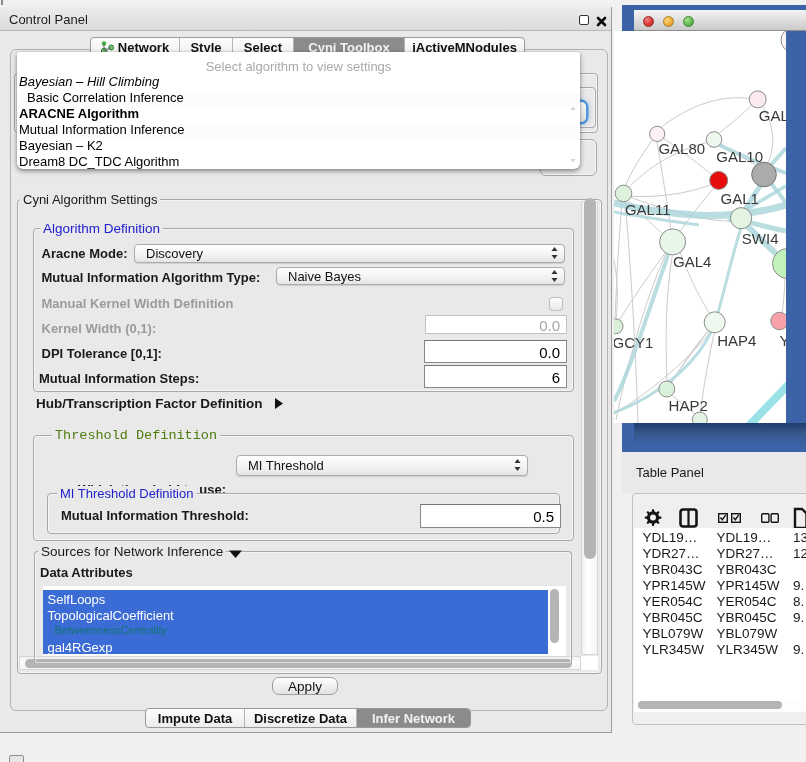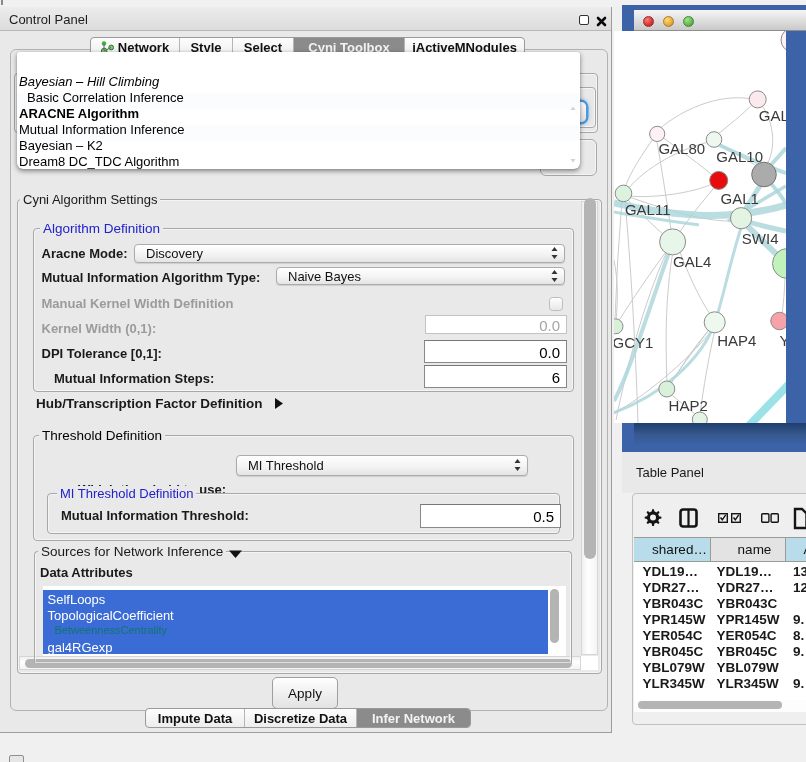--- a/index.html
+++ b/index.html
@@ -116,32 +116,32 @@
 <div class="lbl dis" style="left:41.5px;top:296px;">Manual Kernel Width Definition</div>
 <div class="abs" style="left:549px;top:297px;width:14px;height:14px;border:1px solid #bdbdbd;border-radius:3.5px;background:linear-gradient(#fdfdfd,#e8e8e8);"></div>
 <div class="lbl dis" style="left:41.5px;top:321px;">Kernel Width (0,1):</div>
 <div class="field" style="left:425px;top:315px;width:142px;height:19px;border:1px solid #c3c3c3;color:#a5a5a5;">
     <span>0.0</span>
   </div>
 <div class="lbl" style="left:41.5px;top:346px;">DPI Tolerance [0,1]:</div>
 <div class="field" style="left:424px;top:340px;width:143px;height:23px;border:1px solid #888;border-top-color:#777;color:#000;">
     <span>0.0</span>
   </div>
-<div class="lbl" style="left:54px;top:371px;text-align:right;">Mutual Information Steps:</div>
+<div class="lbl" style="left:39px;top:371px;text-align:right;">Mutual Information Steps:</div>
 <div class="field" style="left:424px;top:365px;width:143px;height:23px;border:1px solid #888;border-top-color:#777;color:#000;">
     <span>6</span>
   </div>
 
 <div class="lbl" style="left:36px;top:396px;font-size:13.5px;">Hub/Transcription Factor Definition</div>
 <svg class="abs" style="left:273px;top:397px;" width="12" height="13" viewBox="0 0 12 13">
     <path d="M2 1 L10 6.5 L2 12 Z" fill="#111"></path>
   </svg>
 
 <div class="grp" style="left:33px;top:435px;width:541px;height:106px;">
-    <span class="gt" style="left:5px;color:#000000;font-size:13.5px;">Threshold Definition</span>
+    <span class="gt" style="left:18px;color:#4d7c0f;font-size:13.5px;font-family:Liberation Mono, monospace;">Threshold Definition</span>
   </div>
 <div class="lbl" style="left:78px;top:482px;">Which threshold to use:</div>
 <div class="combo" style="left:236px;top:454.5px;width:292px;height:21px;">
     <span class="cv">MI Threshold</span>
     <svg class="ar" viewBox="0 0 7 12">
       <path d="M3.5 0 L6.5 4 L0.5 4 Z" fill="#333"></path>
       <path d="M3.5 12 L6.5 8 L0.5 8 Z" fill="#333"></path>
     </svg>
   </div>
 <div class="grp" style="left:47px;top:493px;width:513px;height:41px;">
@@ -161,36 +161,37 @@
 <div class="lbl" style="left:40px;top:565px;font-size:13px;">Data Attributes</div>
 <div class="abs" style="left:43px;top:586px;width:523px;height:70px;background:#fff;overflow:hidden;">
   <div class="abs" style="left:0;top:4px;width:505px;height:64px;background:#3b6bd5;"></div>
   <div class="abs" style="left:4.5px;top:6px;color:#fff;font-size:13px;">SelfLoops</div>
   <div class="abs" style="left:4.5px;top:22px;color:#fff;font-size:13px;">TopologicalCoefficient</div>
   <div class="abs" style="left:4.5px;top:38px;color:#0f766e;font-size:11px;padding-left:7px;">BetweennessCentrality</div>
   <div class="abs" style="left:4.5px;top:54px;color:#fff;font-size:13px;">gal4RGexp</div>
   <div class="thumb" style="left:507px;top:3px;width:8.5px;height:54px;"></div>
 </div>
 
-<div class="btn" style="left:272px;top:677px;width:66px;height:32px;">Apply</div>
+<div class="btn" style="left:272px;top:677px;width:66px;height:18px;border-radius:7px;">Apply</div>
 <div class="seg" style="left:145px;top:708px;height:20px;">
   <div class="sg" style="width:99px;">Impute Data</div>
   <div class="sg" style="width:112px;">Discretize Data</div>
   <div class="sg on" style="width:113px;">Infer Network</div>
 </div>
 
 <div class="abs" id="popup">
   <div style="position:absolute;left:0;top:41px;width:100%;height:16px;background:#fafcfe;"></div>
   <div style="position:absolute;left:0;top:73px;width:100%;height:16px;background:#fafcfe;"></div>
   <svg style="position:absolute;right:3px;top:53px;" width="8" height="7" viewBox="0 0 8 7">
       <path d="M4 1.5 L6.5 5 L1.5 5 Z" fill="#d2d2d2"></path>
     </svg>
   <svg style="position:absolute;right:3px;top:105px;" width="8" height="7" viewBox="0 0 8 7">
       <path d="M4 5.5 L6.5 2 L1.5 2 Z" fill="#d2d2d2"></path>
     </svg>
+  <div class="ph" style="top:58px;margin-top:-51px;">Select algorithm to view settings</div>
   <div class="it" style="top:22px;font-style:italic;">Bayesian – Hill Climbing</div>
   <div class="it" style="top:38px;margin-left:8px;">Basic Correlation Inference</div>
   <div class="it" style="top:54px;font-weight:bold;">ARACNE Algorithm</div>
   <div class="it" style="top:70px;">Mutual Information Inference</div>
   <div class="it" style="top:86px;">Bayesian – K2</div>
   <div class="it" style="top:102px;">Dream8 DC_TDC Algorithm</div>
 </div>
 
 <div class="abs" style="left:617px;top:373px;width:4px;height:7px;border-left:2px solid #9a9a9a;transform:rotate(20deg);"></div>
 
@@ -307,21 +308,21 @@
   </svg>
 <svg class="abs" style="left:793px;top:507px;" width="14" height="23" viewBox="0 0 14 23">
     <path d="M2 2 L9 2 L13.5 6.5 L13.5 21 L2 21 Z" fill="none" stroke="#141414" stroke-width="2.4"></path>
   </svg>
 
 <div class="abs" style="left:634px;top:537px;width:172px;height:175px;background:#fff;overflow:hidden;"></div>
 <div class="th" style="left:634px;width:76px;padding-left:15px;">shared…</div>
 <div class="th" style="left:710px;width:75px;border-left:1px solid #9a9a9a;background:#e3e3e3;padding-left:13px;">name</div>
 <div class="th" style="left:785px;width:45px;border-left:1px solid #9a9a9a;">A</div>
 
-<div class="abs" id="rows" style="left:634px;top:562px;width:172px;height:132px;background:#fff;overflow:hidden;font-size:13.5px;font-weight:bold;">
+<div class="abs" id="rows" style="left:634px;top:528px;width:172px;height:132px;background:#fff;overflow:hidden;font-size:13.5px;">
     <div style="position:absolute;left:8.5px;top:1.5px;">YDL19…</div>
     <div style="position:absolute;left:82.5px;top:1.5px;">YDL19…</div>
     <div style="position:absolute;left:159px;top:1.5px;">13</div>
     <div style="position:absolute;left:8.5px;top:17.6px;">YDR27…</div>
     <div style="position:absolute;left:82.5px;top:17.6px;">YDR27…</div>
     <div style="position:absolute;left:159px;top:17.6px;">12</div>
     <div style="position:absolute;left:8.5px;top:33.7px;">YBR043C</div>
     <div style="position:absolute;left:82.5px;top:33.7px;">YBR043C</div>
     <div style="position:absolute;left:159px;top:33.7px;"></div>
     <div style="position:absolute;left:8.5px;top:49.800000000000004px;">YPR145W</div>

